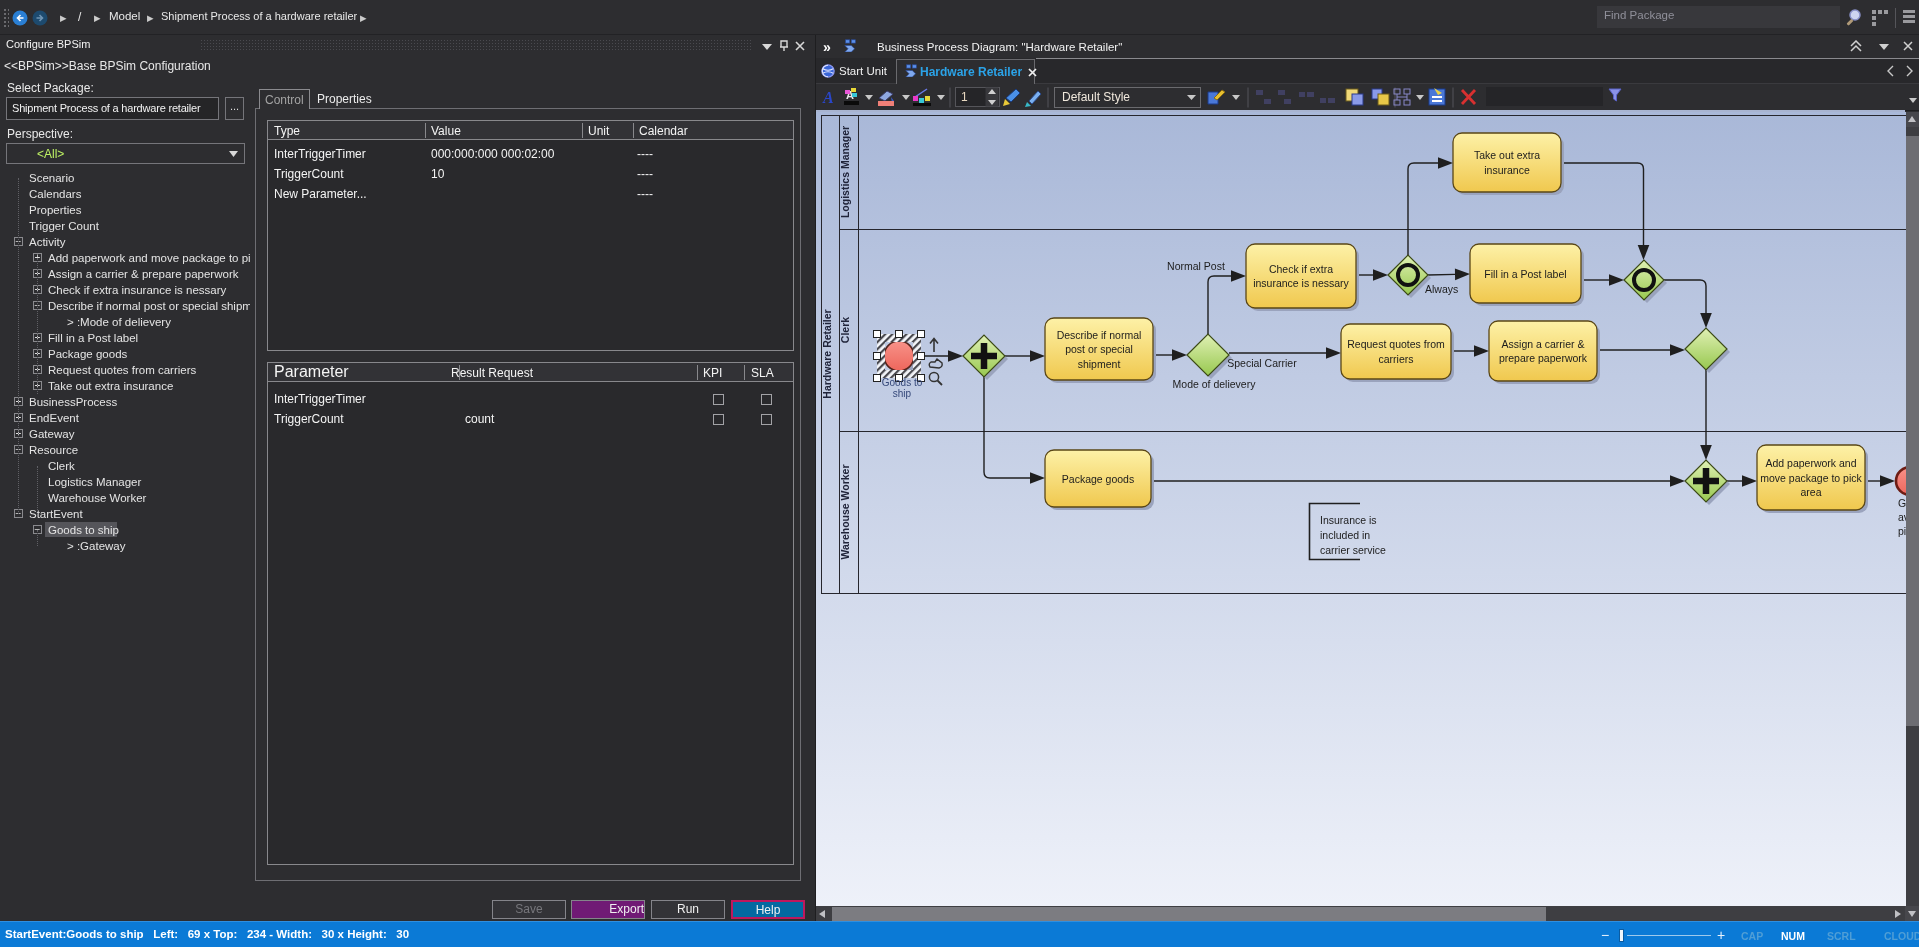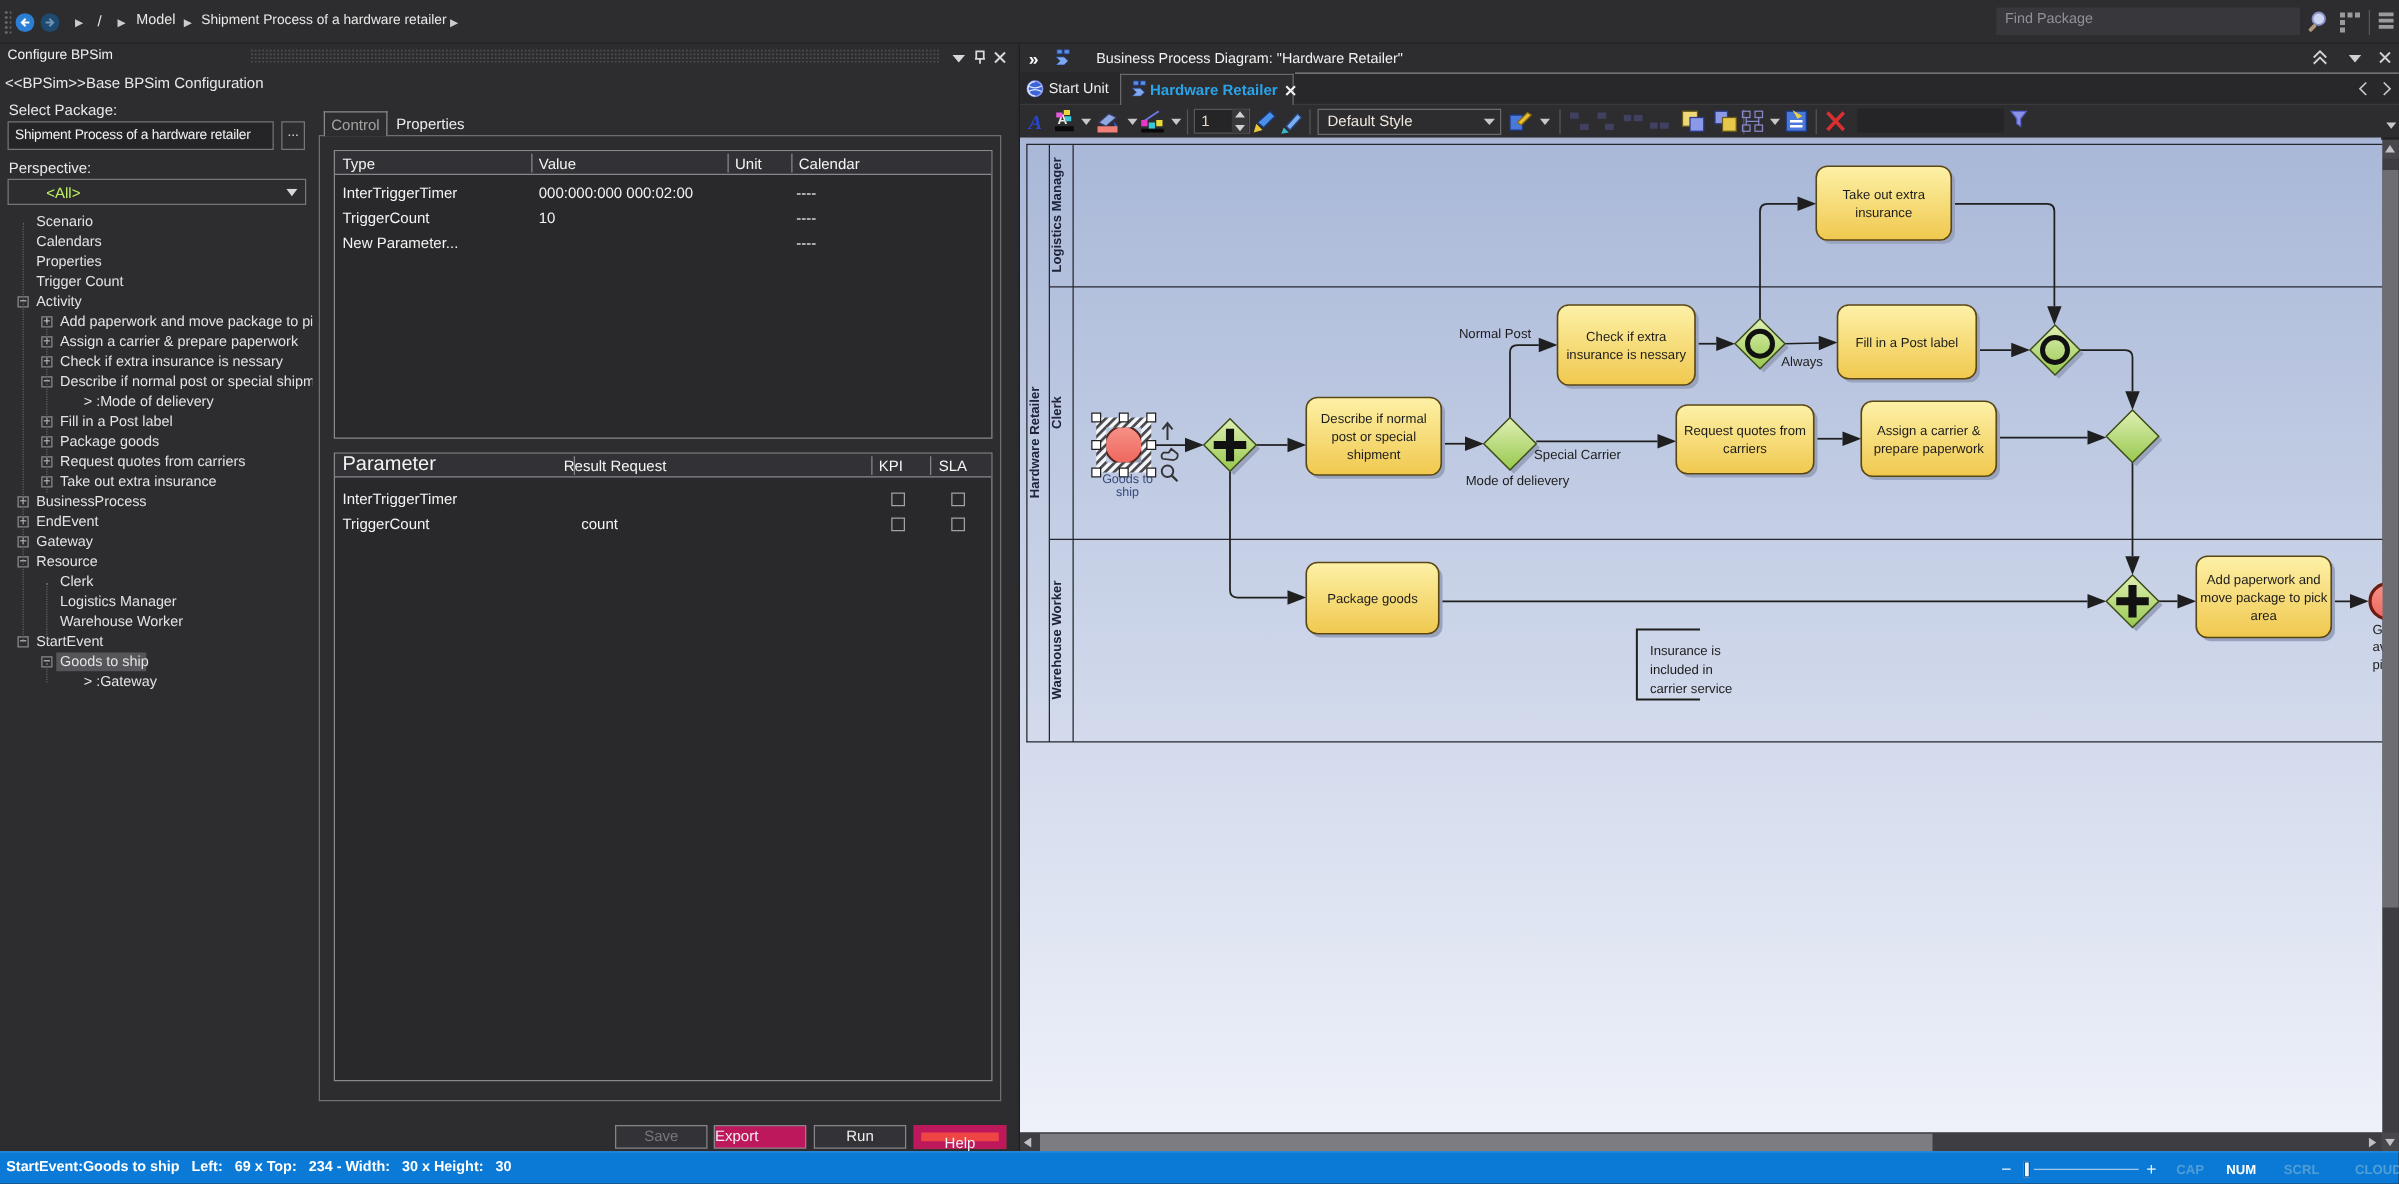--- a/index.html
+++ b/index.html
@@ -157,23 +157,23 @@
   <div class="abs" style="left:476px;top:2px;width:1px;height:15px;background:#88888c;"></div>
   <div class="txt" style="left:6px;top:29px;font-size:12px;color:#f4f4f4;">InterTriggerTimer</div>
   <div class="abs" style="left:445px;top:31px;width:11px;height:11px;border:1px solid #a2a2a6;"></div>
   <div class="abs" style="left:493px;top:31px;width:11px;height:11px;border:1px solid #a2a2a6;"></div>
   <div class="txt" style="left:6px;top:49px;font-size:12px;color:#f4f4f4;">TriggerCount</div>
   <div class="txt" style="left:197px;top:49px;font-size:12px;color:#f4f4f4;">count</div>
   <div class="abs" style="left:445px;top:51px;width:11px;height:11px;border:1px solid #a2a2a6;"></div>
   <div class="abs" style="left:493px;top:51px;width:11px;height:11px;border:1px solid #a2a2a6;"></div>
   </div>
   <div class="abs" style="left:242px;top:865px;width:74px;height:19px;background:#333337;border:1px solid #84848a;color:#77777c;font-size:12px;text-align:center;line-height:17px;">Save</div>
-  <div class="abs" style="left:321px;top:865px;width:74px;height:19px;background:#be185d;border:1px solid #84848a;color:#f0f0f0;font-size:12px;text-align:left;line-height:17px;">Export</div>
+  <div class="abs" style="left:321px;top:865px;width:74px;height:19px;background:#701a75;border:1px solid #84848a;color:#f0f0f0;font-size:12px;text-align:right;line-height:17px;">Export</div>
   <div class="abs" style="left:401px;top:865px;width:74px;height:19px;background:#333337;border:1px solid #84848a;color:#f0f0f0;font-size:12px;text-align:center;line-height:17px;">Run</div>
-  <div class="abs" style="left:481px;top:865px;width:74px;height:19px;background:#ef4444;border:6px solid #be185d;color:#f0f0f0;font-size:12px;text-align:center;line-height:17px;">Help</div>
+  <div class="abs" style="left:481px;top:865px;width:74px;height:19px;background:#0369a1;border:2px solid #be185d;color:#f0f0f0;font-size:12px;text-align:center;line-height:17px;">Help</div>
 </div>
 </div>
 
 <div class="abs" id="rightpanel" style="left:815px;top:35px;width:1104px;height:886px;background:#2d2d30;border-left:1px solid #1e1e20;">
   <div class="txt" style="left:7px;top:4px;font-size:14px;color:#fff;font-weight:700;">»</div>
   <svg class="abs" style="left:28px;top:4px;" width="13" height="13" viewBox="0 0 16 16">
 <rect x="2" y="1" width="5" height="4" fill="#5a8fe8" stroke="#2a4a9a" stroke-width="0.8"></rect>
 <rect x="9" y="1" width="5" height="4" fill="#5a8fe8" stroke="#2a4a9a" stroke-width="0.8"></rect>
 <path d="M1 8 h8 l4 4 l-4 4 h-8 l4 -4 z" fill="#7fa8ee" stroke="#2a4a9a" stroke-width="0.8"></path>
       </svg>

